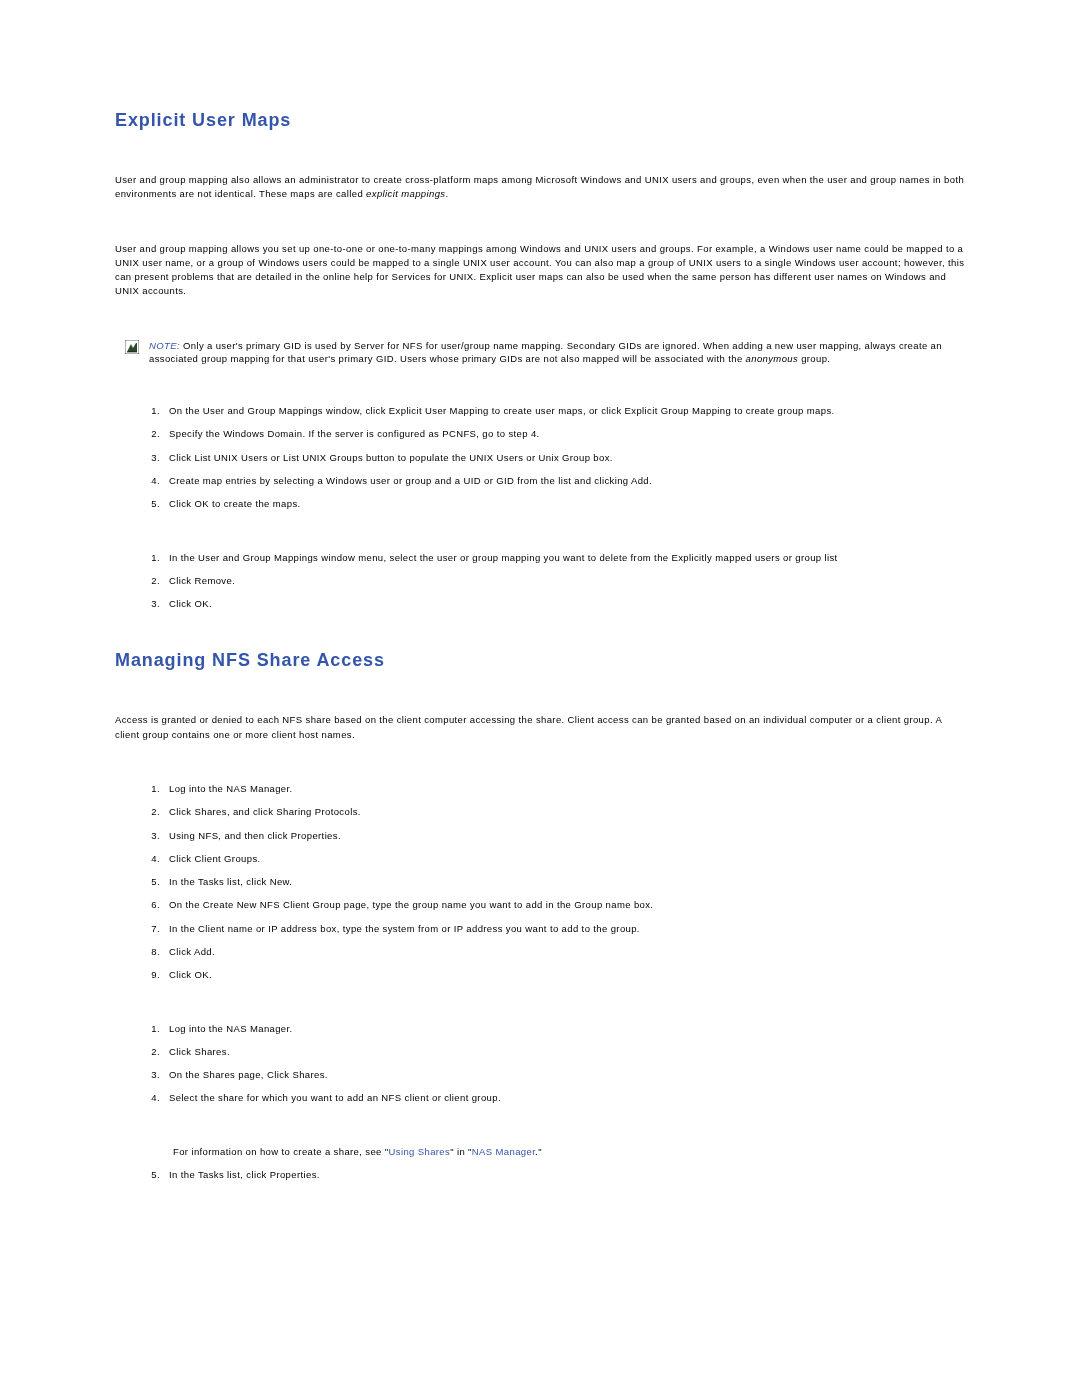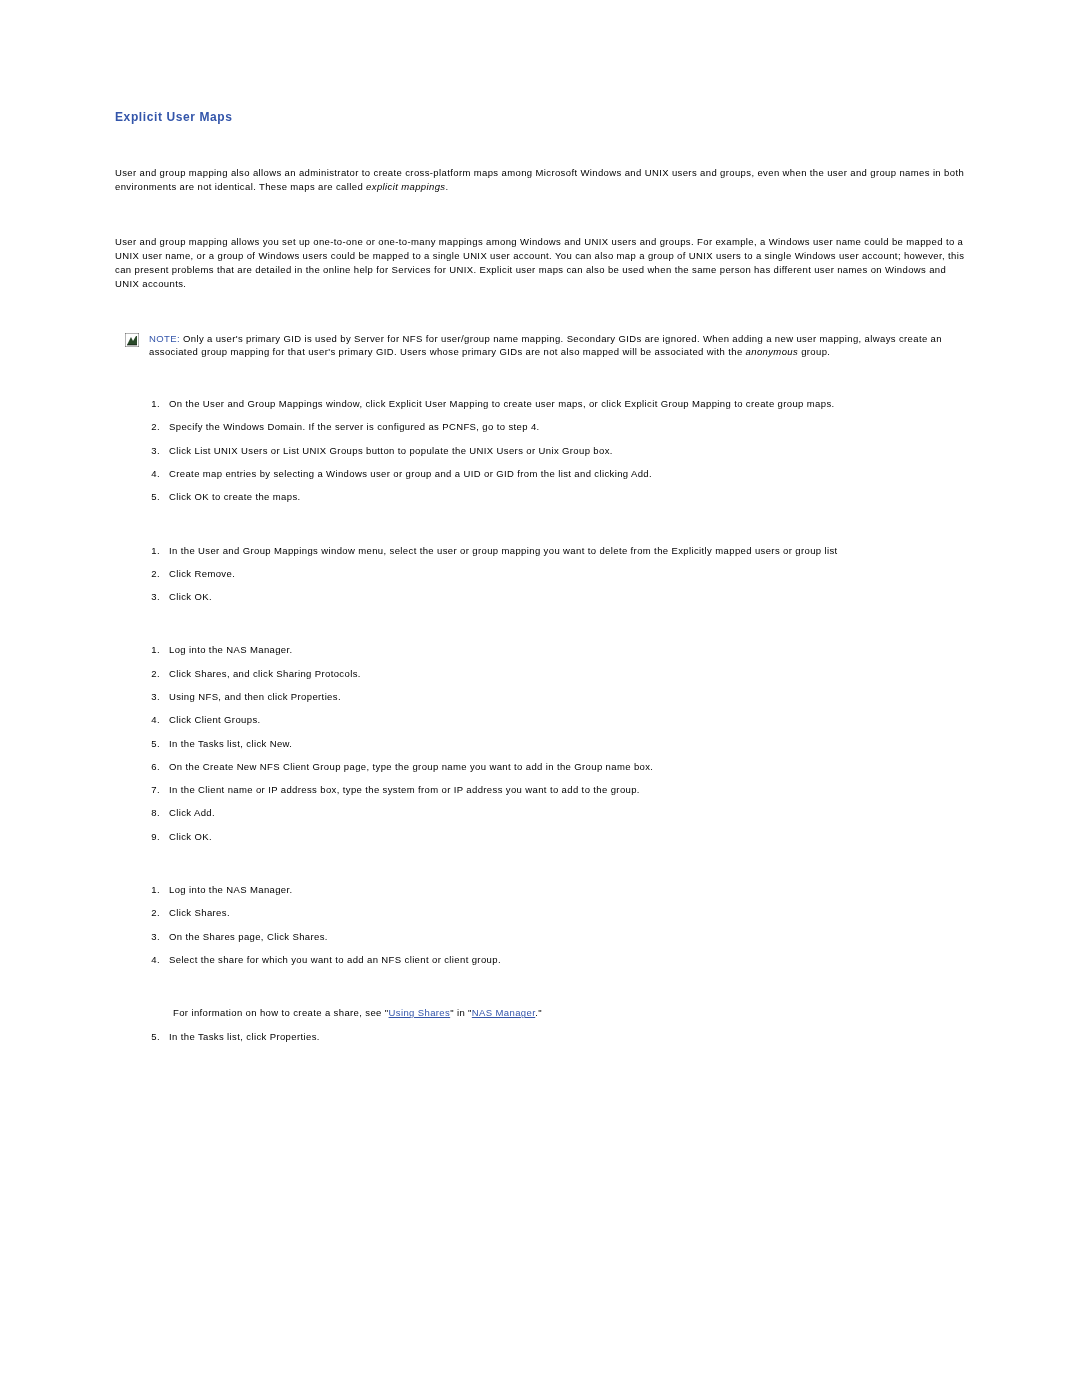--- a/index.html
+++ b/index.html
@@ -13,21 +13,21 @@
   .page {
     width: 850px;
     margin: 0 auto;
     padding: 110px 0 80px 0;
   }
   .content {
     padding: 0 0 0 0;
   }
   h2.section-title {
     color: #3355aa;
-    font-size: 12px;
+    font-size: 18px;
     font-weight: bold;
     margin: 0 0 42px 0;
     letter-spacing: 0.05em;
   }
   p {
     margin: 0 0 40px 0;
     line-height: 1.5;
   }
   p.tight {
     margin-bottom: 14px;
@@ -44,36 +44,36 @@
     margin-right: 10px;
     margin-top: 1px;
   }
   .note-icon svg { display:block; }
   .note-text {
     flex: 1;
     line-height: 1.45;
   }
   .note-label {
     color: #3355aa;
+    font-style: italic;
   }
   ol {
     margin: 0 0 40px 0;
     padding-left: 40px;
     line-height: 1.4;
   }
   ol li {
     padding-left: 6px;
     margin-bottom: 10px;
     margin-left: 8px;
   }
   ol li:last-child { margin-bottom: 0; }
   em { font-style: italic; }
   .link {
     color: #3355aa;
-    text-decoration: underline;
     cursor: pointer;
   }
   .nested {
     margin-top: 40px;
     margin-left: 4px;
   }
 </style>
 </head>
 <body>
 
@@ -110,21 +110,23 @@
       <li>Click OK to create the maps.</li>
     </ol>
 
 
     <ol>
       <li>In the User and Group Mappings window menu, select the user or group mapping you want to delete from the Explicitly mapped users or group list</li>
       <li>Click Remove.</li>
       <li>Click OK.</li>
     </ol>
 
+    <h2 class="section-title">Managing NFS Share Access</h2>
 
+    <p>Access is granted or denied to each NFS share based on the client computer accessing the share. Client access can be granted based on an individual computer or a client group. A client group contains one or more client host names.</p>
 
 
     <ol>
       <li>Log into the NAS Manager.</li>
       <li>Click Shares, and click Sharing Protocols.</li>
       <li>Using NFS, and then click Properties.</li>
       <li>Click Client Groups.</li>
       <li>In the Tasks list, click New.</li>
       <li>On the Create New NFS Client Group page, type the group name you want to add in the Group name box.</li>
       <li>In the Client name or IP address box, type the system from or IP address you want to add to the group.</li>

